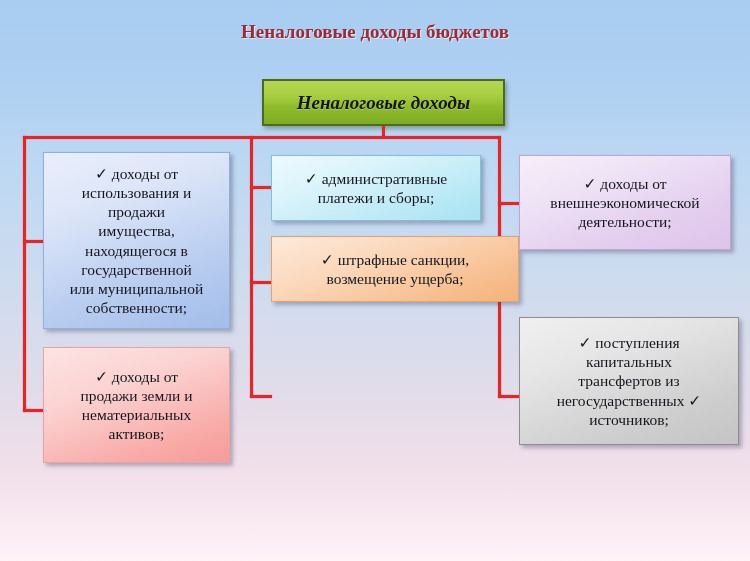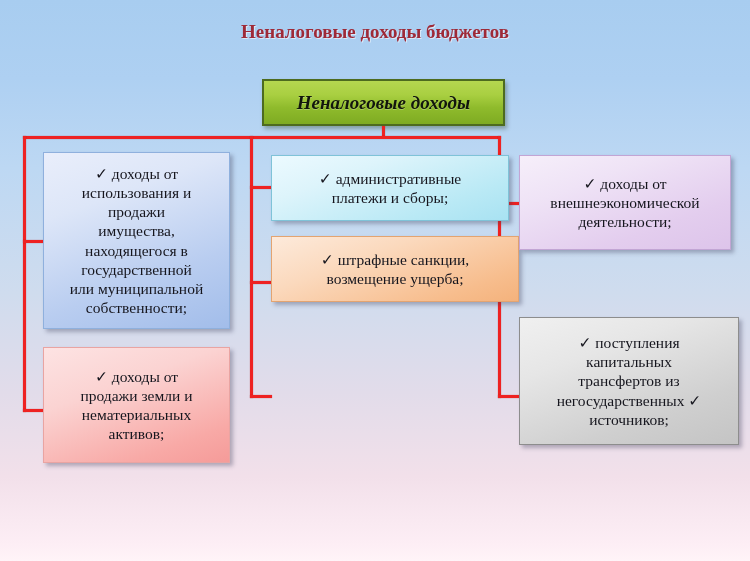--- a/index.html
+++ b/index.html
@@ -138,21 +138,21 @@
   <div class="conn h" style="left:498px; top:395px; width:22px;"></div>
 
   <div class="node n-blue" style="left:43px; top:152px; width:187px; height:177px;">
     <span class="txt">✓   доходы от использования и продажи имущества, находящегося в государственной или муниципальной собственности;</span>
   </div>
 
   <div class="node n-pink" style="left:43px; top:347px; width:187px; height:116px;">
     <span class="txt">✓   доходы от продажи земли и нематериальных активов;</span>
   </div>
 
-  <div class="node n-cyan" style="left:271px; top:155px; width:238px; height:66px;">
+  <div class="node n-cyan" style="left:271px; top:155px; width:210px; height:66px;">
     <span class="txt">✓   административные платежи и сборы;</span>
   </div>
 
   <div class="node n-orange" style="left:271px; top:236px; width:248px; height:66px;">
     <span class="txt">✓   штрафные санкции, возмещение ущерба;</span>
   </div>
 
 
   <div class="node n-purple" style="left:519px; top:155px; width:212px; height:95px;">
     <span class="txt">✓   доходы от внешнеэкономической деятельности;</span>

